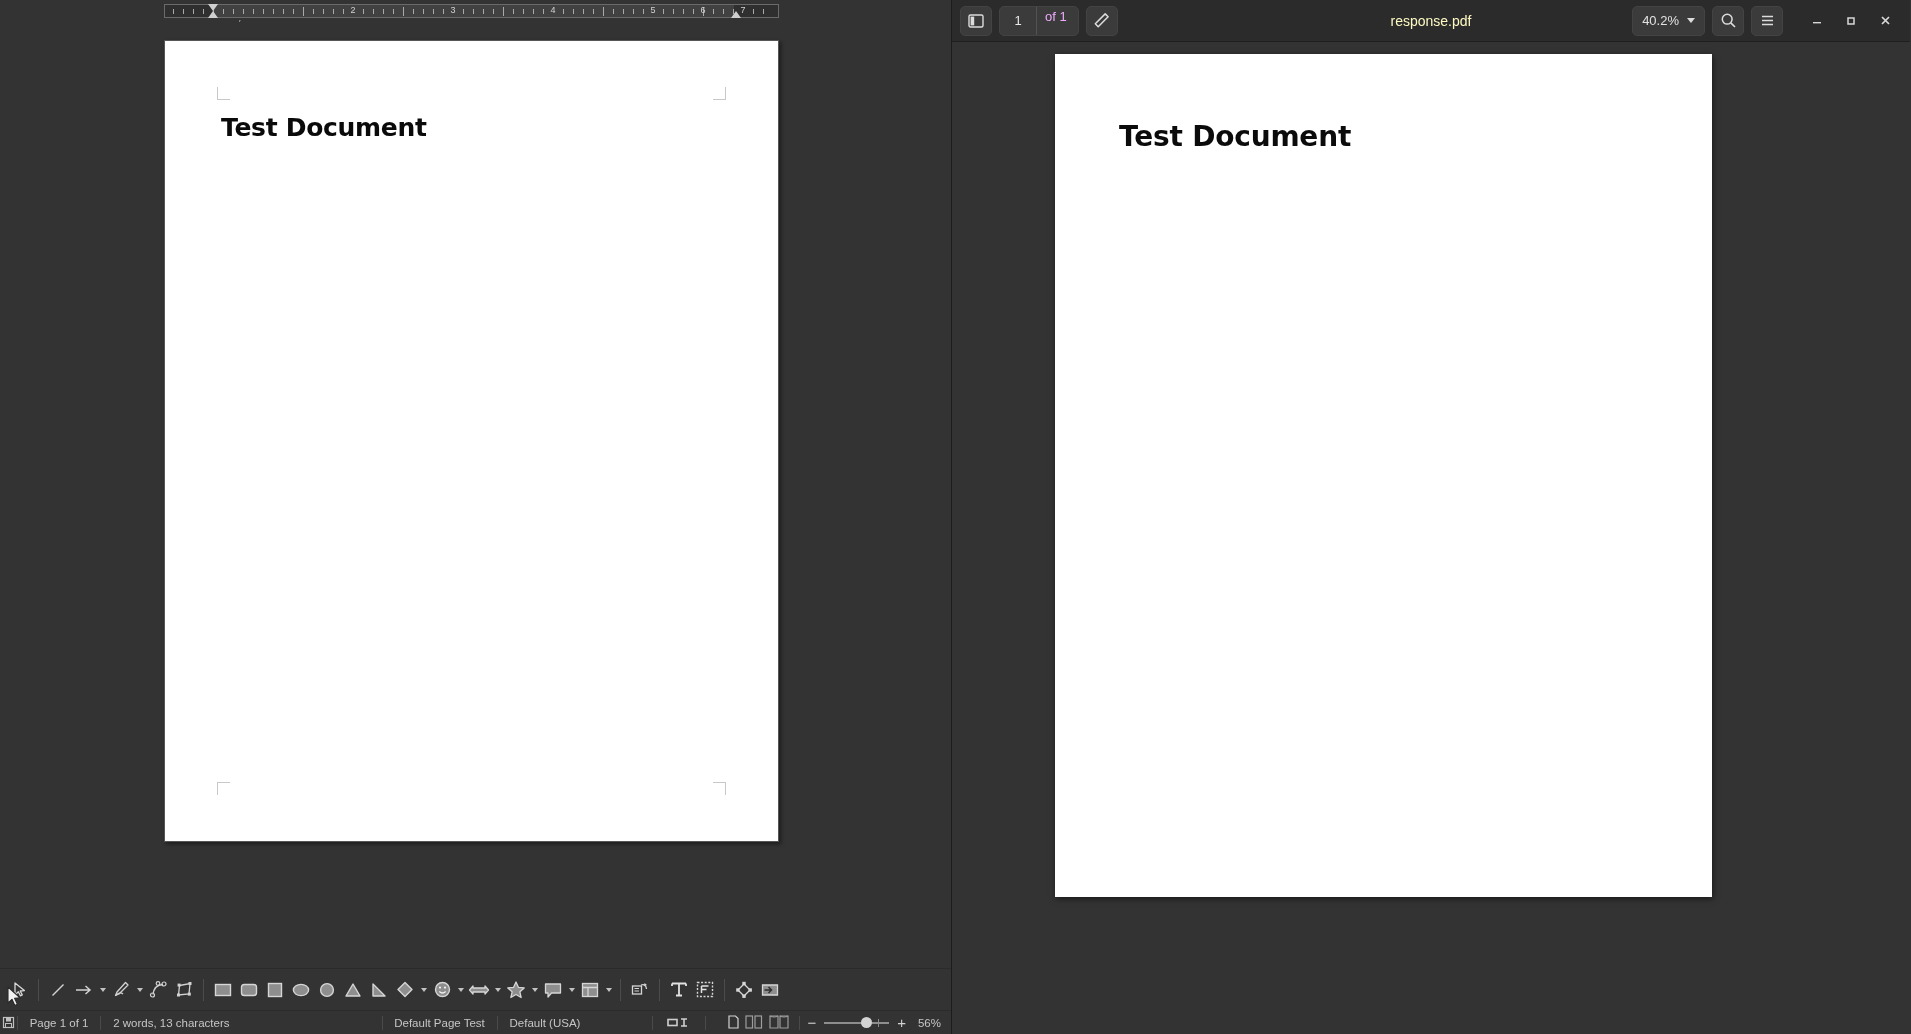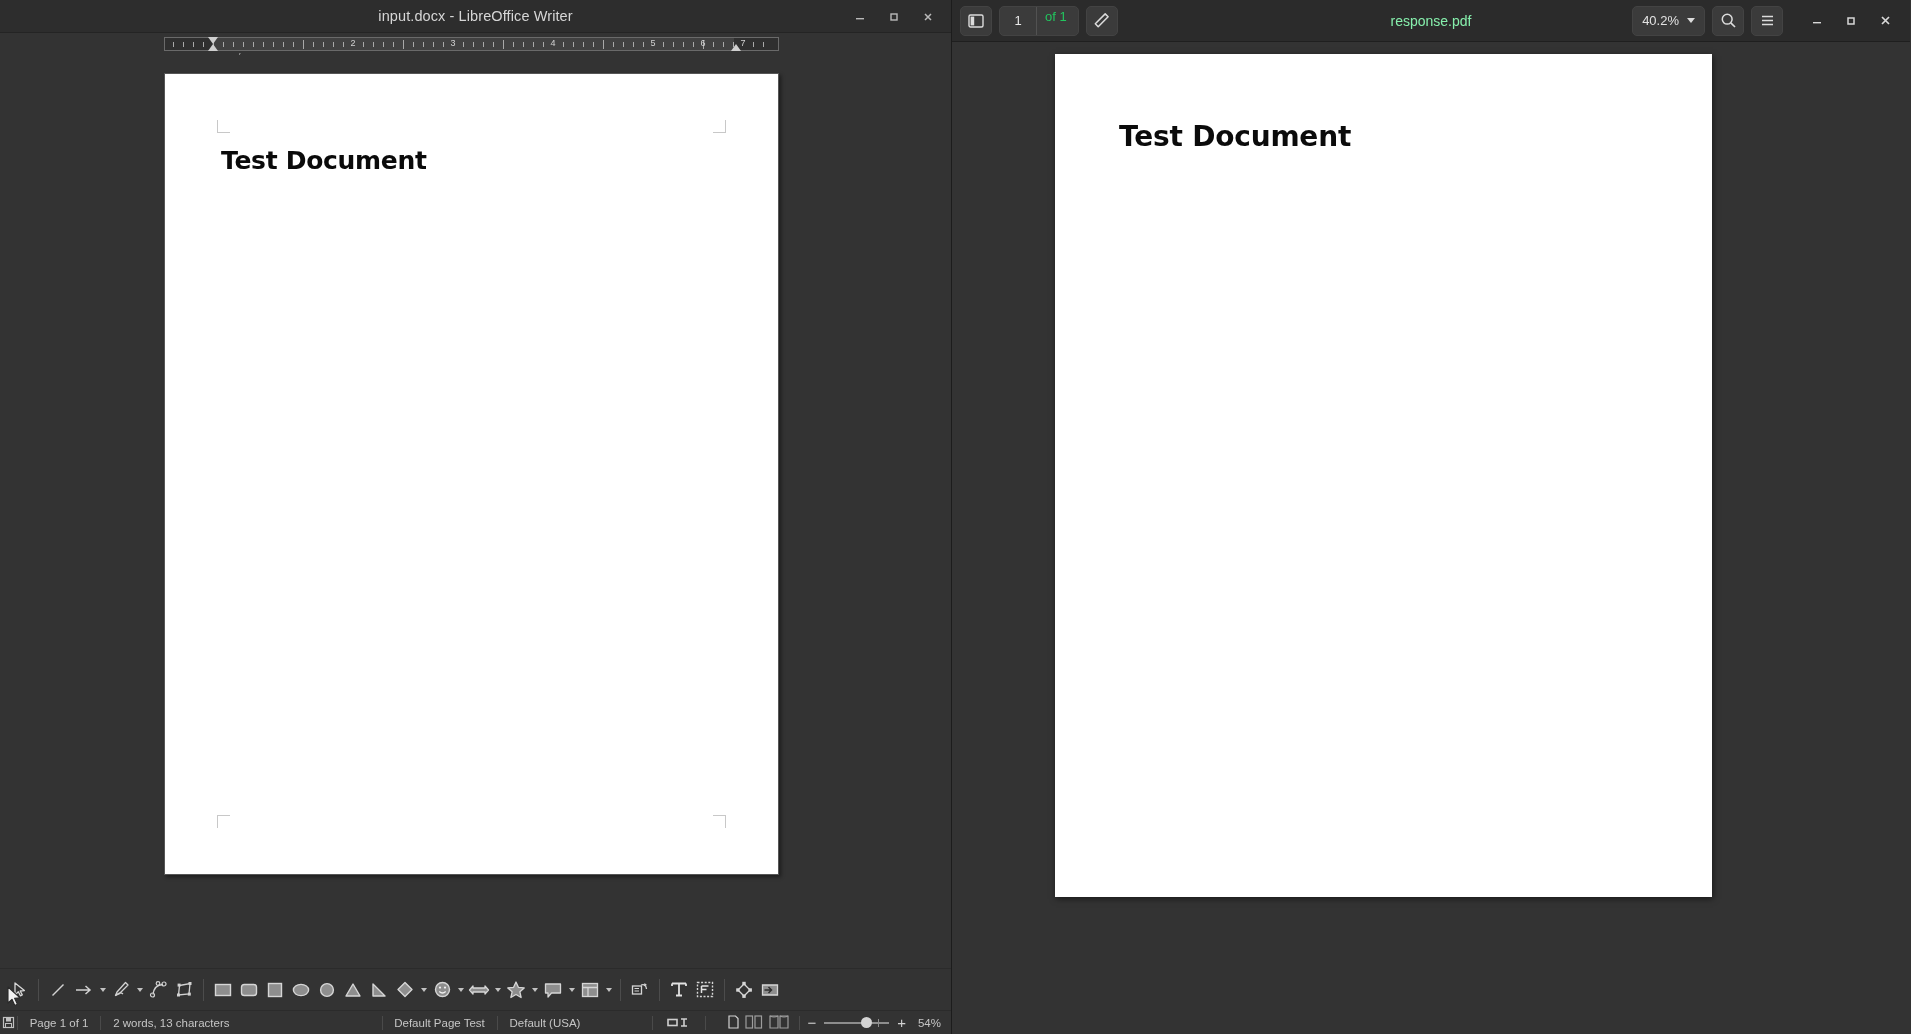--- a/index.html
+++ b/index.html
@@ -141,26 +141,26 @@
   }
   .p-pagebox {
     height: 30px; border-radius: 5px; background: #3b3b3b; display: flex;
     align-items: center; margin-right: 7px; border: 1px solid #434343; overflow: hidden;
   }
   .p-pagenum {
     width: 36px; text-align: center; font-size: 13px; color: #e8e8e8; background: transparent;
     border: none; outline: none; font-family: "Liberation Sans", sans-serif;
   }
   .p-pageof {
-    padding: 0 11px 8px 8px; font-size: 13px; color: #22c55e;
+    padding: 0 11px 8px 8px; font-size: 13px; color: #f0abfc;
     border-left: 1px solid #525252; height: 30px; display: flex; align-items: center;
   }
   .p-title {
     position: absolute; left: 0; right: 0; text-align: center; font-size: 14px;
-    color: #86efac; pointer-events: none;
+    color: #fef9c3; pointer-events: none;
   }
   .p-right { margin-left: auto; display: flex; align-items: flex-end; z-index: 2; }
   .p-zoom {
     height: 30px; border-radius: 5px; background: #3b3b3b; display: flex; align-items: center;
     padding: 0 9px; margin-right: 7px; color: #e2e2e2; font-size: 13px; gap: 8px;
     border: 1px solid #434343;
   }
   .p-zoom .caret {
     width: 0; height: 0; border-left: 4.5px solid transparent;
     border-right: 4.5px solid transparent; border-top: 5px solid #dcdcdc;
@@ -181,40 +181,20 @@
     font-family: "DejaVu Sans", sans-serif; letter-spacing: -0.2px;
   }
 </style>
 </head>
 <body>
 
 <div id="root">
 
   <div id="writer">
 
-    <div class="w-titlebar">
-      <div class="w-title">input.docx - LibreOffice Writer</div>
-      <div class="w-wctl">
-        <div class="w-wbtn">
-          <svg width="12" height="12" viewBox="0 0 12 12">
-              <rect x="2" y="7" width="8" height="1.4" fill="#b9b9b9"></rect>
-            </svg>
-        </div>
-        <div class="w-wbtn">
-          <svg width="12" height="12" viewBox="0 0 12 12">
-              <rect x="3" y="3" width="6" height="6" fill="none" stroke="#b9b9b9" stroke-width="1.4"></rect>
-            </svg>
-        </div>
-        <div class="w-wbtn">
-          <svg width="12" height="12" viewBox="0 0 12 12">
-              <path d="M3 3 L9 9 M9 3 L3 9" stroke="#b9b9b9" stroke-width="1.5" fill="none"></path>
-            </svg>
-        </div>
-      </div>
-    </div>
 
 
     <div class="w-rulerwrap">
       <div class="w-ruler">
         <div class="rmargin" style="left:0;width:48px;"></div>
         <div class="rmargin" style="right:0;width:44px;"></div>
         <div class="rtick" style="left:8px;"></div>
           <div class="rtick" style="left:18px;"></div>
         <div class="rtick" style="left:28px;"></div>
           <div class="rtick" style="left:38px;"></div>
@@ -512,21 +492,21 @@
         </span>
       </div>
       <div class="sb-sep"></div>
       <div class="sb-cell" style="padding:0 8px;font-size:15px;color:#d2d2d2;">−</div>
       <div class="sb-zoomslider">
         <div class="sb-track"></div>
         <div class="sb-notch"></div>
         <div class="sb-knob"></div>
       </div>
       <div class="sb-cell" style="padding:0 8px;font-size:15px;color:#d2d2d2;">+</div>
-      <div class="sb-cell" style="padding:0 10px 0 4px;">54%</div>
+      <div class="sb-cell" style="padding:0 10px 0 4px;">56%</div>
     </div>
   </div>
 
   <div id="pdfview">
 
     <div class="p-toolbar">
       <div class="p-title">response.pdf</div>
 
       <div class="p-group" style="z-index:2;">
         <div class="p-btn">

